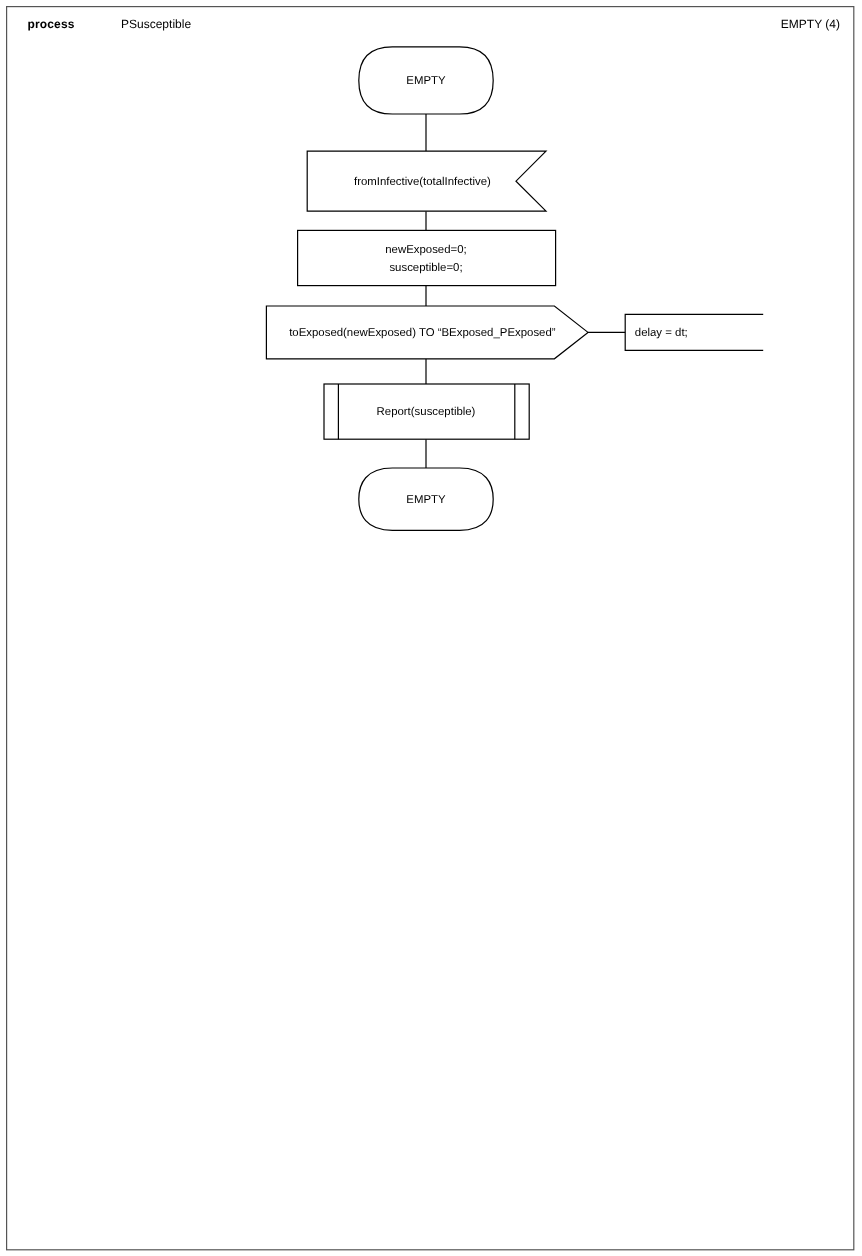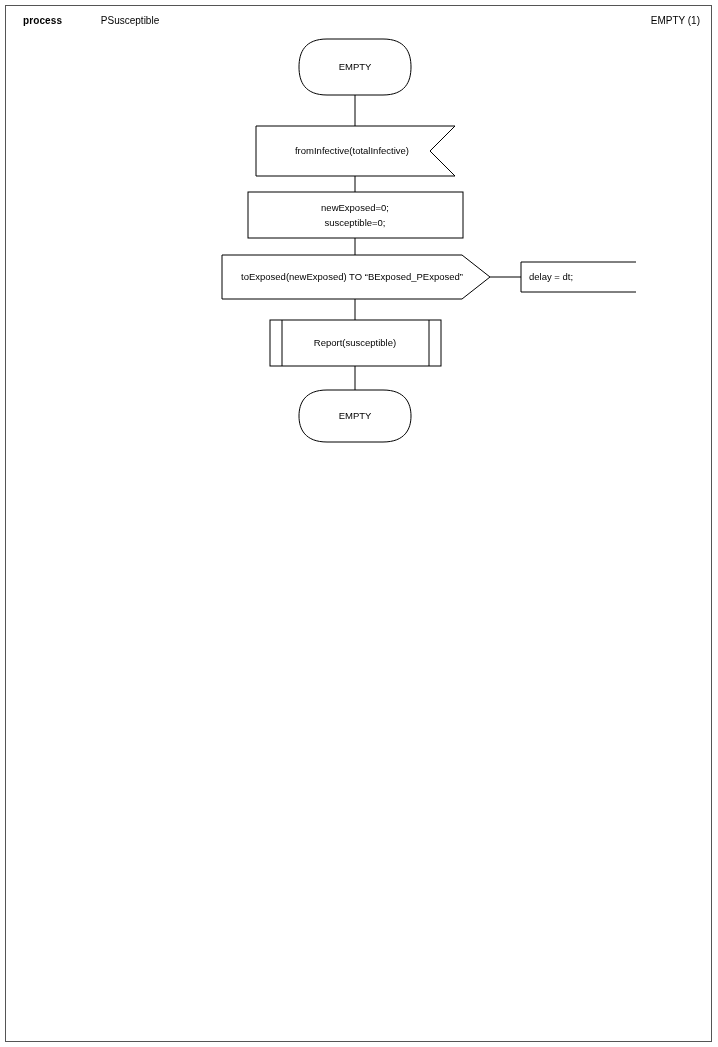--- a/index.html
+++ b/index.html
@@ -108,21 +108,21 @@
 
 <div id="page">
 
   <div class="page-frame"></div>
 
   <div class="header"></div>
   <div class="header-left">
     <span class="header-keyword">process</span>
     <span class="header-name">PSusceptible</span>
   </div>
-  <div class="header-right">EMPTY (1)</div>
+  <div class="header-right">EMPTY (4)</div>
 
   <svg id="flow-svg" viewBox="0 0 718 1047" xmlns="http://www.w3.org/2000/svg">
 
     <g>
       <line class="connector" x1="355" y1="95" x2="355" y2="126"></line>
       <line class="connector" x1="355" y1="176" x2="355" y2="192"></line>
       <line class="connector" x1="355" y1="238" x2="355" y2="255"></line>
       <line class="connector" x1="355" y1="299" x2="355" y2="320"></line>
       <line class="connector" x1="355" y1="366" x2="355" y2="390"></line>
       <line class="connector" x1="490" y1="277" x2="521" y2="277"></line>

